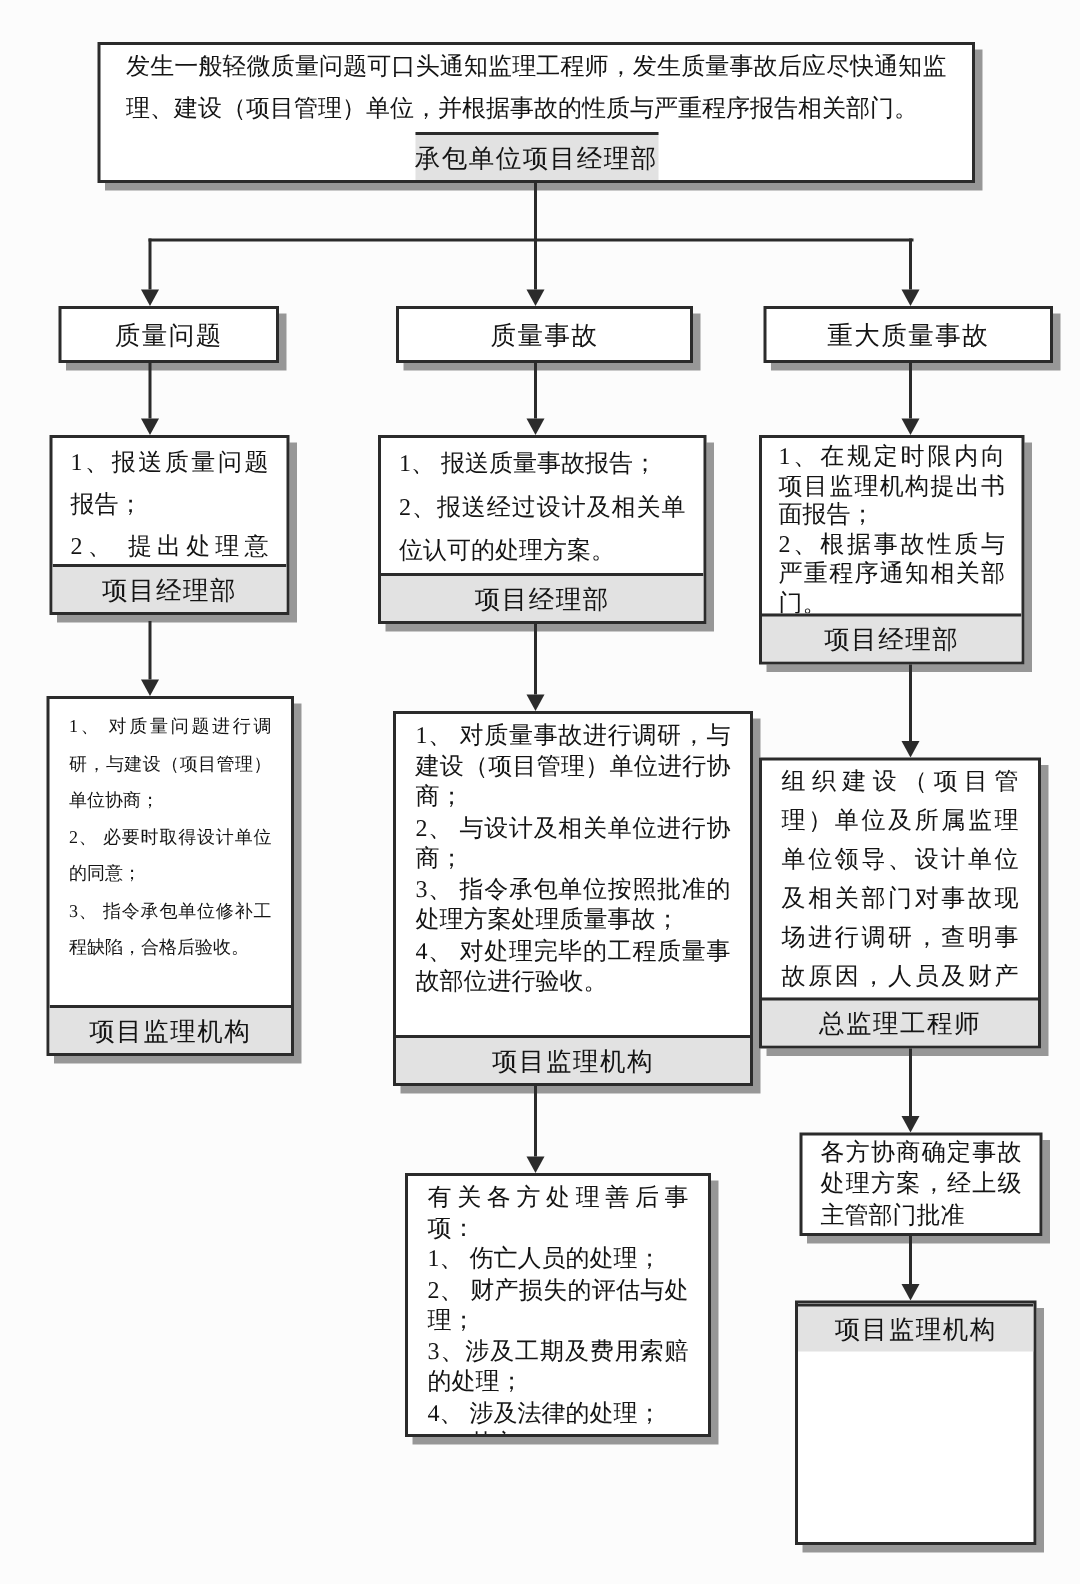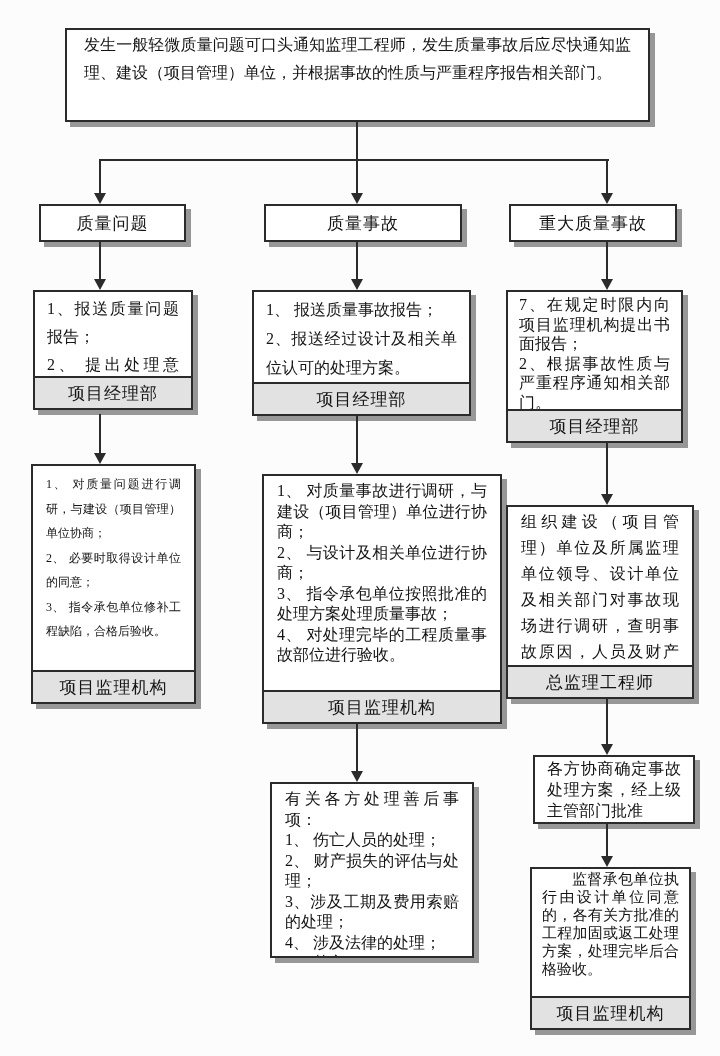--- a/index.html
+++ b/index.html
@@ -68,35 +68,36 @@
     border-top: 11px solid var(--border);
   }
 </style>
 </head>
 <body>
 
 <div class="canvas">
 
   <div class="box" style="left:65px; top:28px; width:585px; height:94px;align-items:center;">
     <div class="btext" style="font-size:16px; line-height:28px; padding:1px 17px 0;">发生一般轻微质量问题可口头通知监理工程师，发生质量事故后应尽快通知监理、建设（项目管理）单位，并根据事故的性质与严重程序报告相关部门。</div>
+    <div class="bfooter">承包单位项目经理部</div>
   </div>
 
   <div class="vline" style="left:356px; top:122px; height:39px;"></div>
   <div class="hline" style="left:99px; top:159px; width:510px;"></div>
 
   <div class="vline" style="left:99px;  top:159px; height:34px;"></div>
   <div class="vline" style="left:356px; top:159px; height:34px;"></div>
   <div class="vline" style="left:606px; top:159px; height:34px;"></div>
   <div class="arrow" style="left:94px;  top:193px;"></div>
   <div class="arrow" style="left:351px; top:193px;"></div>
   <div class="arrow" style="left:601px; top:193px;"></div>
 
   <div class="box header" style="left:264px; top:204px; width:198px; height:38px;">质量事故</div>
   <div class="box header" style="left:39px;  top:204px; width:147px; height:38px;">质量问题</div>
-  <div class="box header" style="left:509px; top:204px; width:168px; height:38px;">重大质量事故</div>
+  <div class="box header" style="left:509px; top:204px; width:193px; height:38px;">重大质量事故</div>
 
   <div class="vline" style="left:99px;  top:242px; height:37px;"></div>
   <div class="vline" style="left:356px; top:242px; height:37px;"></div>
   <div class="vline" style="left:606px; top:242px; height:37px;"></div>
   <div class="arrow" style="left:94px;  top:279px;"></div>
   <div class="arrow" style="left:351px; top:279px;"></div>
   <div class="arrow" style="left:601px; top:279px;"></div>
 
   <div class="box" style="left:33px; top:290px; width:160px; height:120px;">
     <div class="btext" style="font-size:16px; line-height:28px; padding:3px 12px 0;">1、报送质量问题报告；
@@ -104,21 +105,21 @@
     <div class="bfooter">项目经理部</div>
   </div>
 
   <div class="box" style="left:252px; top:290px; width:219px; height:126px;">
     <div class="btext" style="font-size:16px; line-height:29px; padding:3px 12px 0;">1、 报送质量事故报告；
 2、报送经过设计及相关单位认可的处理方案。</div>
     <div class="bfooter">项目经理部</div>
   </div>
 
   <div class="box" style="left:506px; top:290px; width:177px; height:153px;">
-    <div class="btext" style="font-size:16px; line-height:19.5px; padding:3px 11px 0;">7、在规定时限内向项目监理机构提出书面报告；
+    <div class="btext" style="font-size:16px; line-height:19.5px; padding:3px 11px 0;">1、在规定时限内向项目监理机构提出书面报告；
 2、根据事故性质与严重程序通知相关部门。</div>
     <div class="bfooter">项目经理部</div>
   </div>
 
   <div class="vline" style="left:99px;  top:414px; height:39px;"></div>
   <div class="vline" style="left:356px; top:416px; height:47px;"></div>
   <div class="vline" style="left:606px; top:443px; height:51px;"></div>
   <div class="arrow" style="left:94px;  top:453px;"></div>
   <div class="arrow" style="left:351px; top:463px;"></div>
   <div class="arrow" style="left:601px; top:494px;"></div>
@@ -158,17 +159,16 @@
   </div>
 
   <div class="box" style="left:533px; top:755px; width:162px; height:69px;">
     <div class="btext" style="font-size:16px; line-height:21px; padding:1px 12px 0;">各方协商确定事故处理方案，经上级主管部门批准</div>
   </div>
 
   <div class="vline" style="left:606px; top:824px; height:32px;"></div>
   <div class="arrow" style="left:601px; top:856px;"></div>
 
   <div class="box" style="left:530px; top:867px; width:161px; height:163px;">
-    <div class="btext" style="font-size:15px; line-height:18px; padding:1px 10px 0; text-indent:2em;">监督承包单位执行由设计单位同意的，各有关方批准的工程加固或返工处理方案，处理完毕后合格验收。</div>
     <div class="bfooter">项目监理机构</div>
   </div>
 
 </div>
 
 </body></html>

